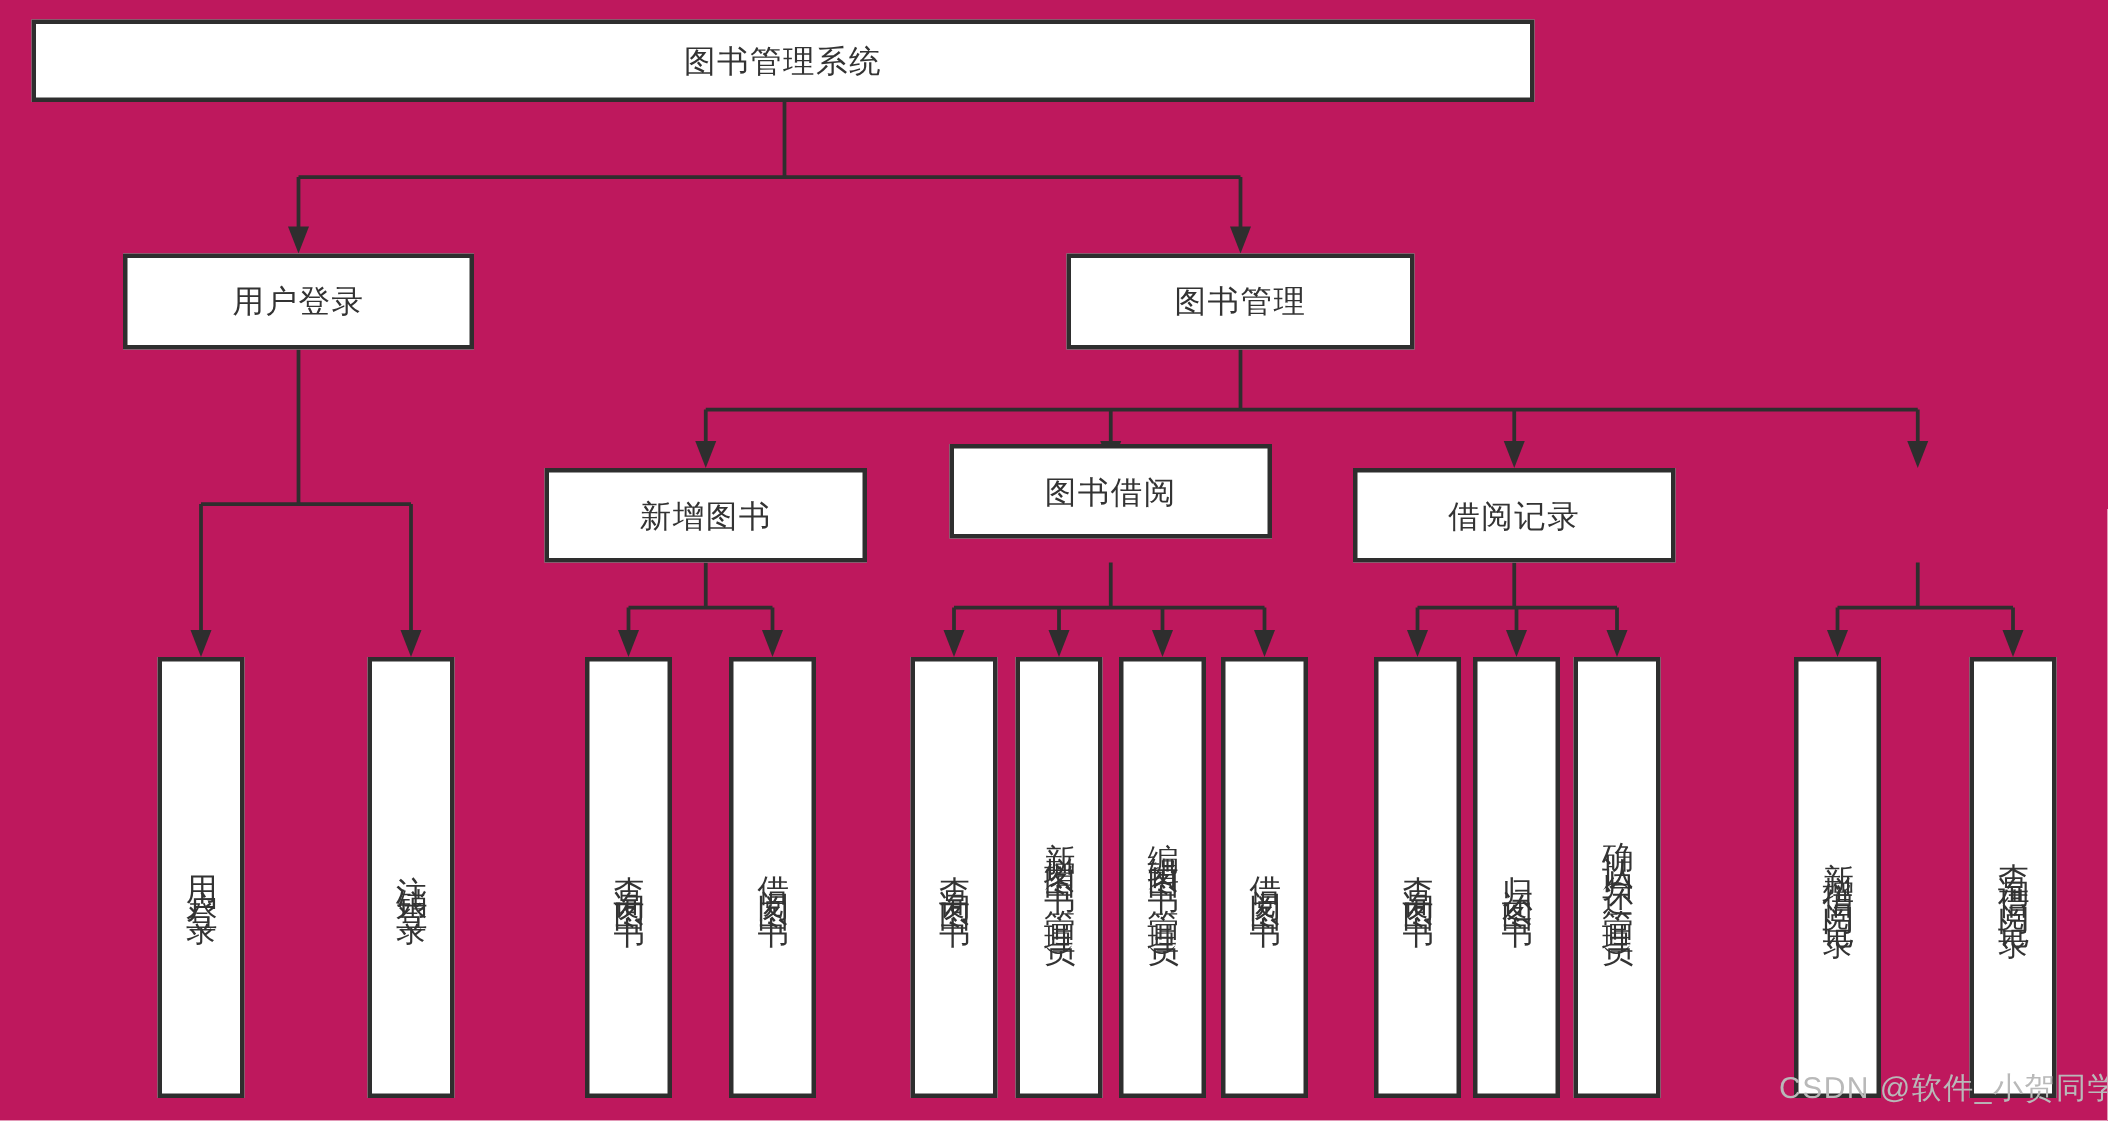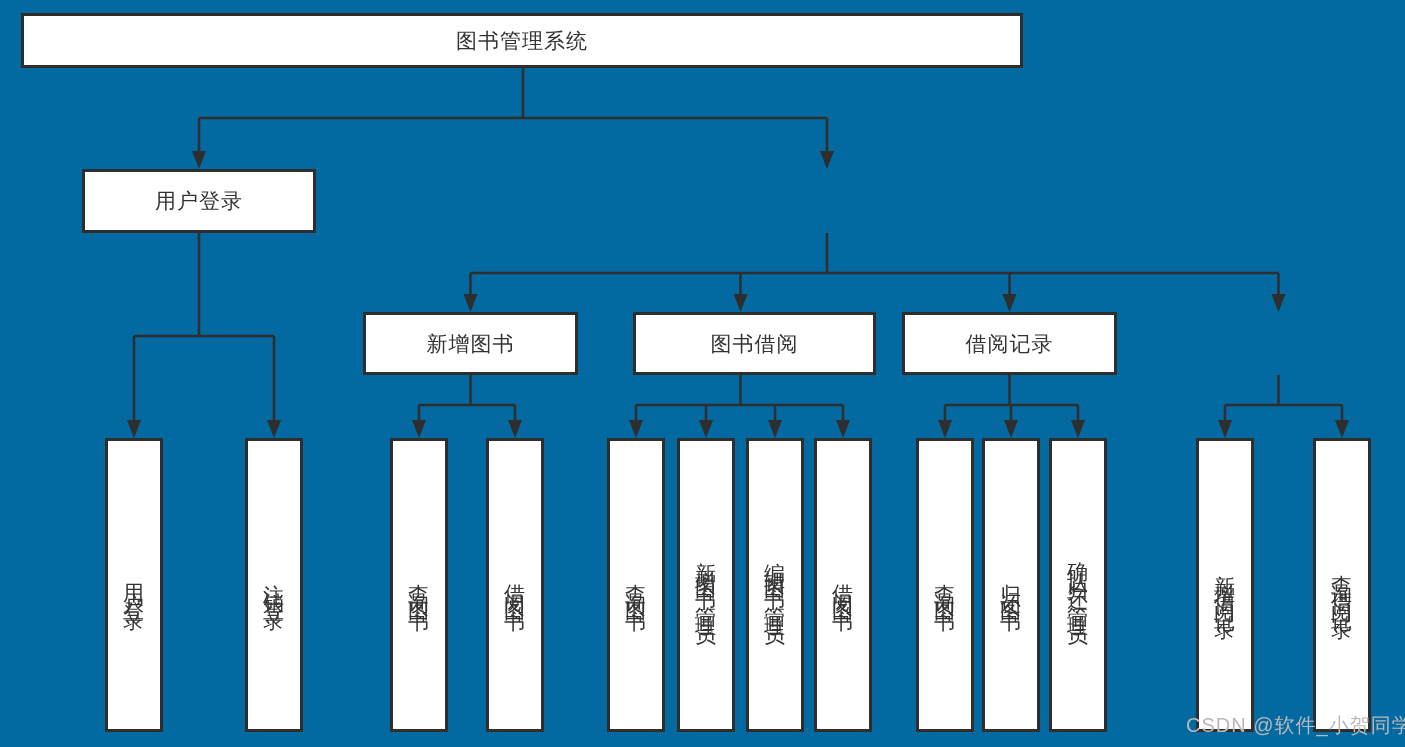--- a/index.html
+++ b/index.html
@@ -1,20 +1,20 @@
 <!DOCTYPE html>
 <html><head>
 <meta charset="utf-8">
 <style>
   html, body { margin: 0; padding: 0; background: #ffffff; }
   .canvas {
     position: relative;
     width: 1405px;
     height: 747px;
-    background: #0369a1;
+    background: #be185d;
     overflow: hidden;
     font-family: "Liberation Sans", "DejaVu Sans", sans-serif;
   }
   svg.wires {
     position: absolute;
     left: 0; top: 0;
     width: 1405px; height: 747px;
     z-index: 1;
   }
   .node {
@@ -117,25 +117,28 @@
     </g>
   </svg>
 
   <div class="node h" style="left:21px;top:13px;width:1002px;height:55px">
     <span>图书管理系统</span>
   </div>
 
   <div class="node h" style="left:82px;top:169px;width:234px;height:64px">
     <span>用户登录</span>
   </div>
+  <div class="node h" style="left:711px;top:169px;width:232px;height:64px">
+    <span>图书管理</span>
+  </div>
 
   <div class="node h" style="left:363px;top:312px;width:215px;height:63px">
     <span>新增图书</span>
   </div>
-  <div class="node h" style="left:633px;top:312px;width:243px;height:63px">
+  <div class="node h" style="left:633px;top:296px;width:215px;height:63px">
     <span>图书借阅</span>
   </div>
   <div class="node h" style="left:902px;top:312px;width:215px;height:63px">
     <span>借阅记录</span>
   </div>
 
   <div class="node v" style="left:105px;top:438px;width:58px;height:294px">
     <span>用户登录</span>
   </div>
   <div class="node v" style="left:245px;top:438px;width:58px;height:294px">

